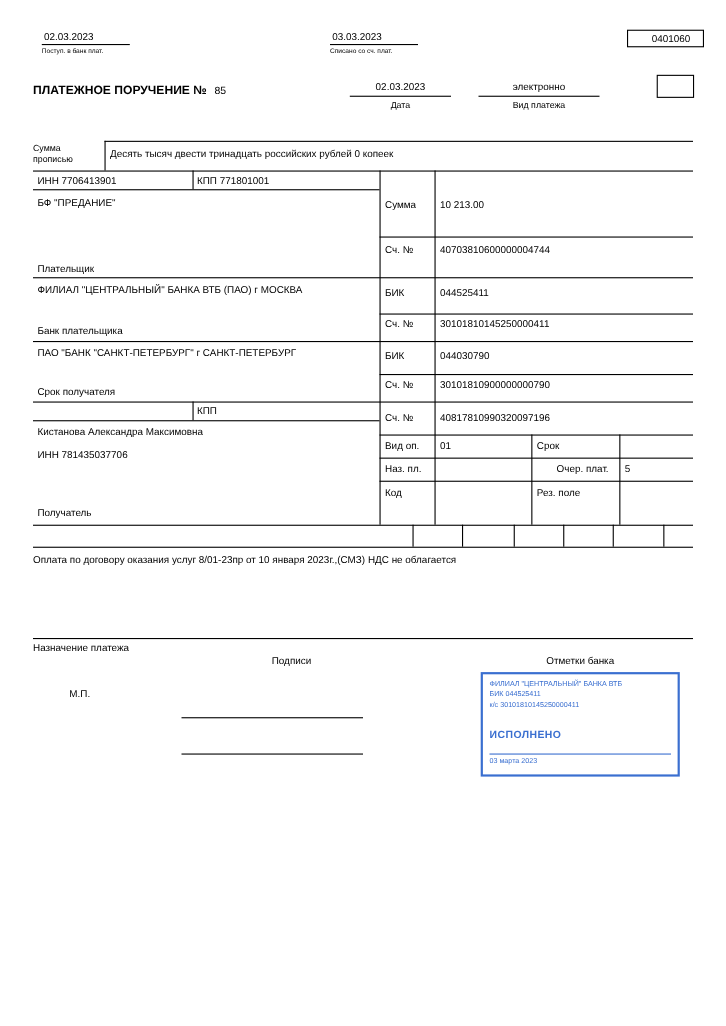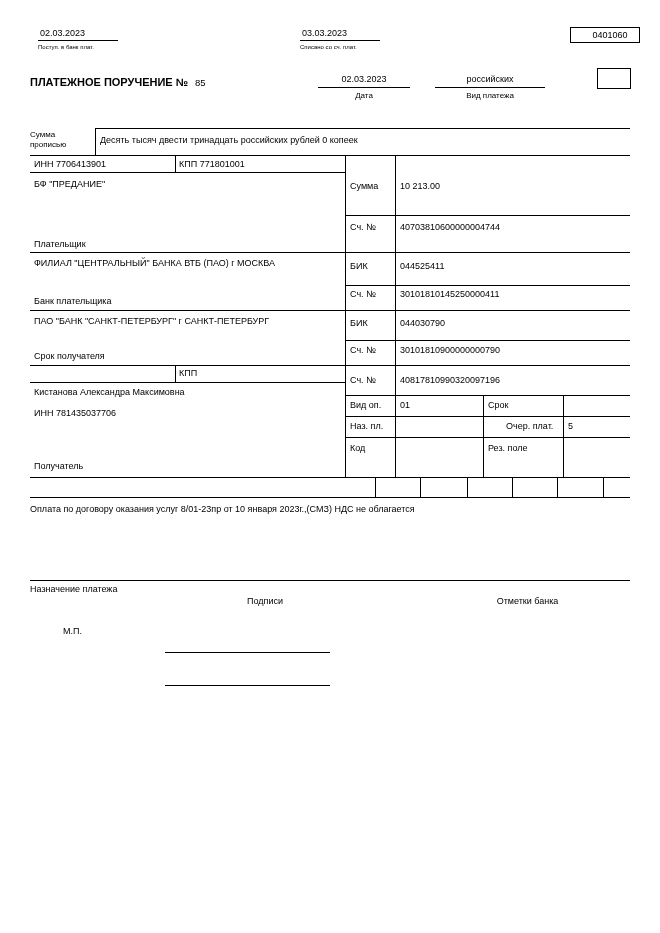--- a/index.html
+++ b/index.html
@@ -42,21 +42,21 @@
   <div class="box" style="left:570px;top:27px;width:70px;height:16px;line-height:14px;">0401060</div>
 
   <div class="t title" style="left:30px;top:76px;">
     <span>ПЛАТЕЖНОЕ ПОРУЧЕНИЕ №</span>
     <span style="font-weight:normal;margin-left:4px;font-size:9.5px;">85</span>
   </div>
 
   <div class="t ul center" style="left:318px;top:74px;width:92px;height:14px;">02.03.2023</div>
   <div class="t caption center" style="left:318px;top:91px;width:92px;">Дата</div>
 
-  <div class="t ul center" style="left:435px;top:74px;width:110px;height:14px;">российских</div>
+  <div class="t ul center" style="left:435px;top:74px;width:110px;height:14px;">электронно</div>
   <div class="t caption center" style="left:435px;top:91px;width:110px;">Вид платежа</div>
 
   <div class="box" style="left:597px;top:68px;width:34px;height:21px;"></div>
 
   <div class="hline" style="left:95px;top:128px;width:535px;"></div>
   <div class="hline" style="left:30px;top:155px;width:600px;"></div>
   <div class="hline" style="left:30px;top:172px;width:315px;"></div>
   <div class="hline" style="left:345px;top:215px;width:285px;"></div>
   <div class="hline" style="left:30px;top:252px;width:600px;"></div>
   <div class="hline" style="left:345px;top:285px;width:285px;"></div>
@@ -140,14 +140,22 @@
   <div class="t" style="left:30px;top:584px;">Назначение платежа</div>
 
   <div class="t center" style="left:180px;top:596px;width:170px;">Подписи</div>
   <div class="t center" style="left:437px;top:596px;width:181px;">Отметки банка</div>
 
   <div class="t" style="left:63px;top:626px;">М.П.</div>
 
   <div class="hline" style="left:165px;top:652px;width:165px;"></div>
   <div class="hline" style="left:165px;top:685px;width:165px;"></div>
 
+  <div class="stamp">
+    <div class="s1">ФИЛИАЛ "ЦЕНТРАЛЬНЫЙ" БАНКА ВТБ</div>
+    <div class="s1">БИК 044525411</div>
+    <div class="s1">к/с 30101810145250000411</div>
+    <div class="status">ИСПОЛНЕНО</div>
+    <div class="sep"></div>
+    <div class="sdate">03 марта 2023</div>
+  </div>
 
 </div>
 
 </body></html>

